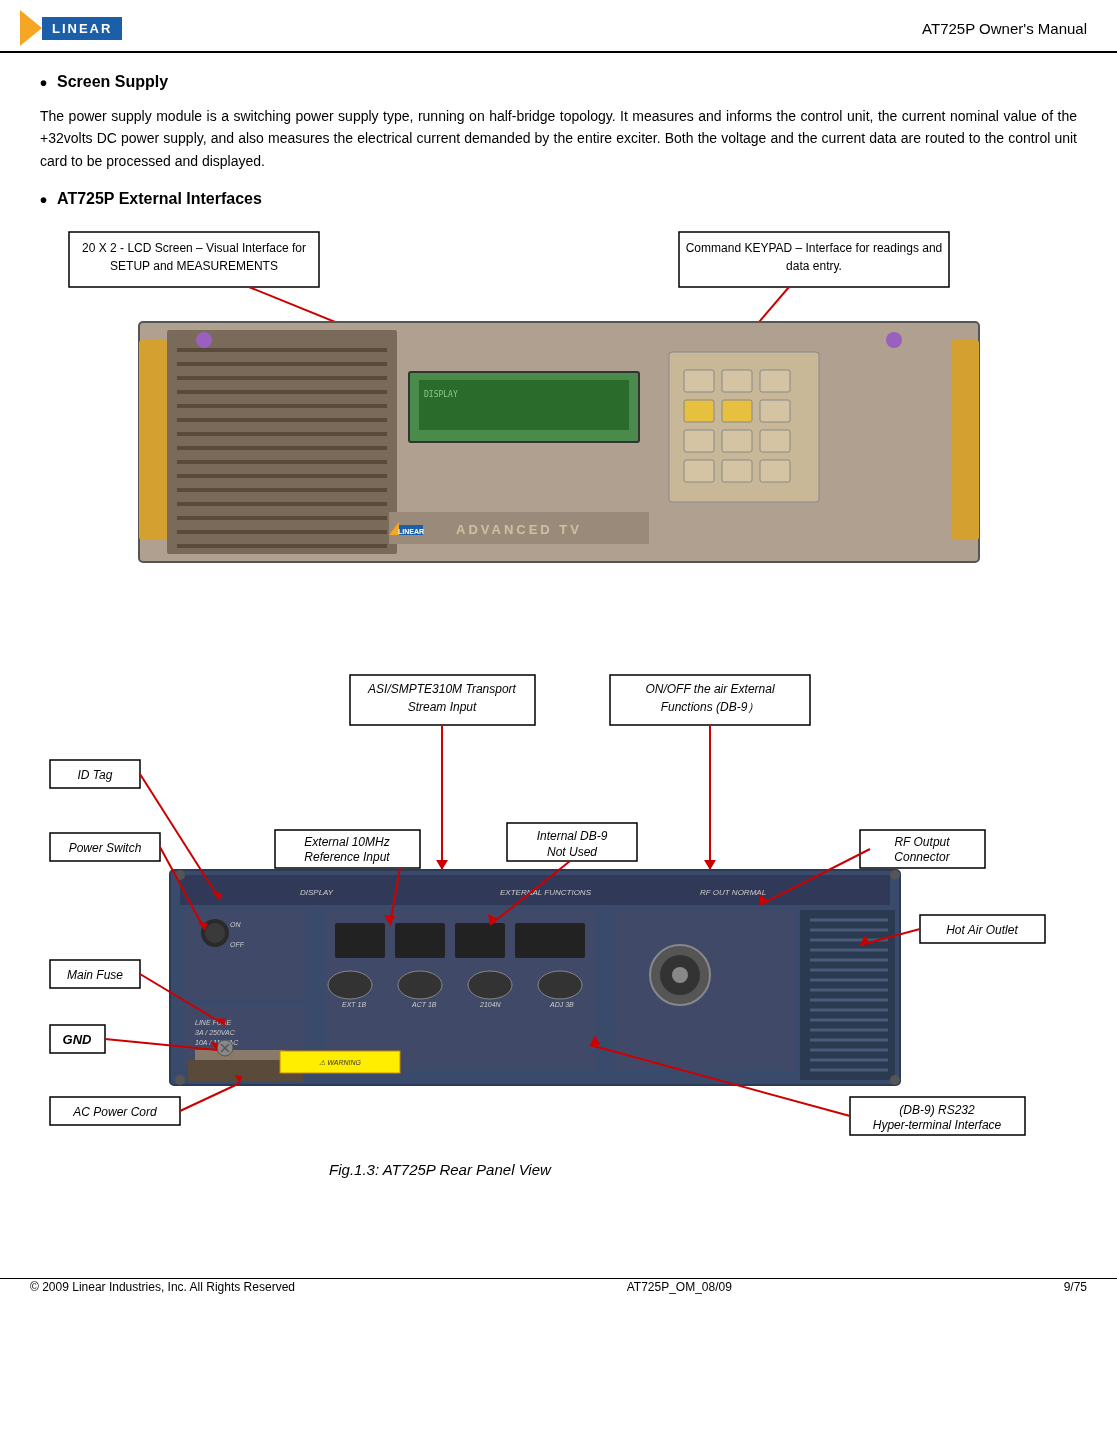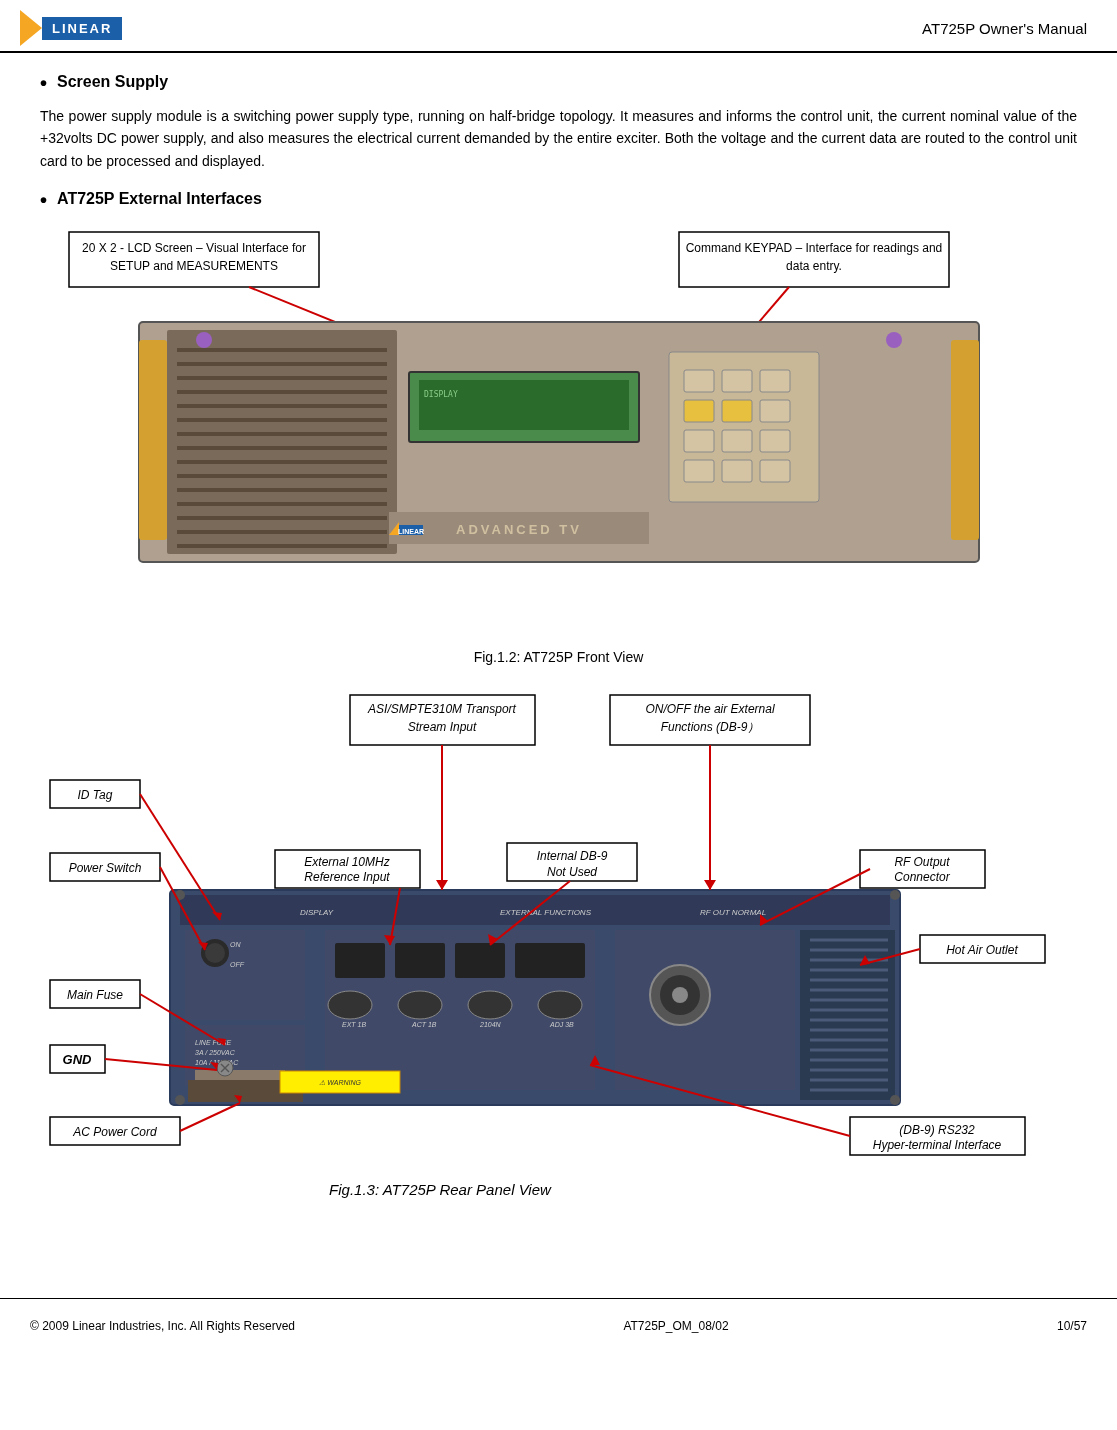--- a/index.html
+++ b/index.html
@@ -174,21 +174,20 @@
 
           <polygon points="350,300 340,313 350,313" fill="#f5a623"></polygon>
           <rect x="350" y="303" width="24" height="10" fill="#1a5fa8"></rect>
           <text x="362" y="312" text-anchor="middle" font-size="7" fill="white" font-family="Arial" font-weight="bold">LINEAR</text>
 
           <circle cx="845" cy="118" r="8" fill="#9a60c0"></circle>
           <circle cx="155" cy="118" r="8" fill="#9a60c0"></circle>
         </svg>
 
         
-        <div style="text-align:center; font-size:14px; margin-top:4px;">Fig.1.2: AT725P Front View</div>
       </div>
     </div>
 
     <div class="diagram-section" style="margin-top:20px;font-style:italic;">
       <div style="position:relative; width:1060px; margin:0 auto;">
         <svg width="1060" height="560">
 
           <rect x="310" y="10" width="185" height="50" fill="white" stroke="black" stroke-width="1.5"></rect>
           <text x="402" y="28" text-anchor="middle" font-size="12" font-family="Arial">ASI/SMPTE310M Transport</text>
           <text x="402" y="46" text-anchor="middle" font-size="12" font-family="Arial">Stream Input</text>
@@ -343,17 +342,17 @@
           <polygon points="550,380 555,370 560,380" fill="#cc0000"></polygon>
 
           <text x="400" y="510" font-size="15" font-family="Arial" text-anchor="middle">Fig.1.3: AT725P Rear Panel View</text>
         </svg>
       </div>
     </div>
 
   </div>
 </div>
 
-<div class="footer" style="position:relative; margin-top:10px; border-top:1px solid #000; padding:20px 30px; display:flex; justify-content:space-between;">
+<div class="footer" style="position:relative; margin-top:10px; border-top:1px solid #000; padding:1px 30px; display:flex; justify-content:space-between;">
   <span>© 2009 Linear Industries, Inc.  All Rights Reserved</span>
-  <span>AT725P_OM_08/02</span>
-  <span>10/57</span>
+  <span>AT725P_OM_08/09</span>
+  <span>9/75</span>
 </div>
 
 </body></html>

